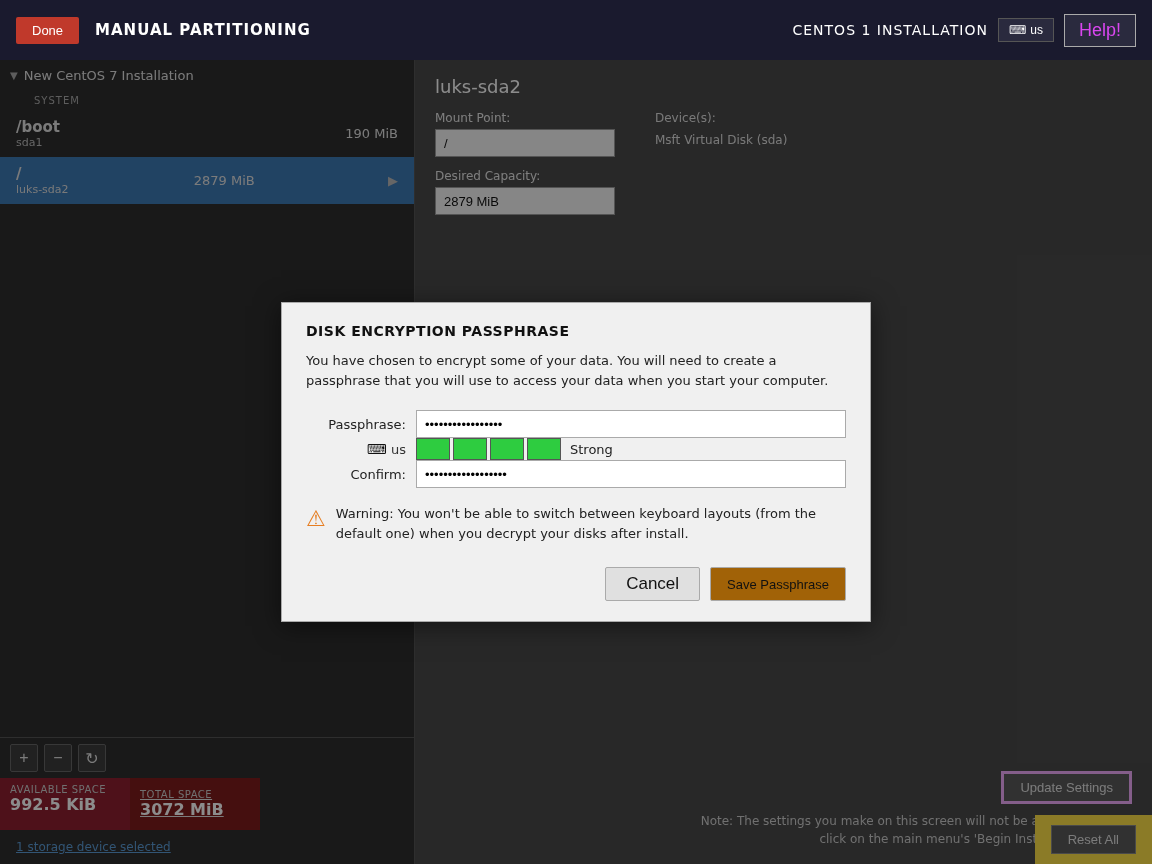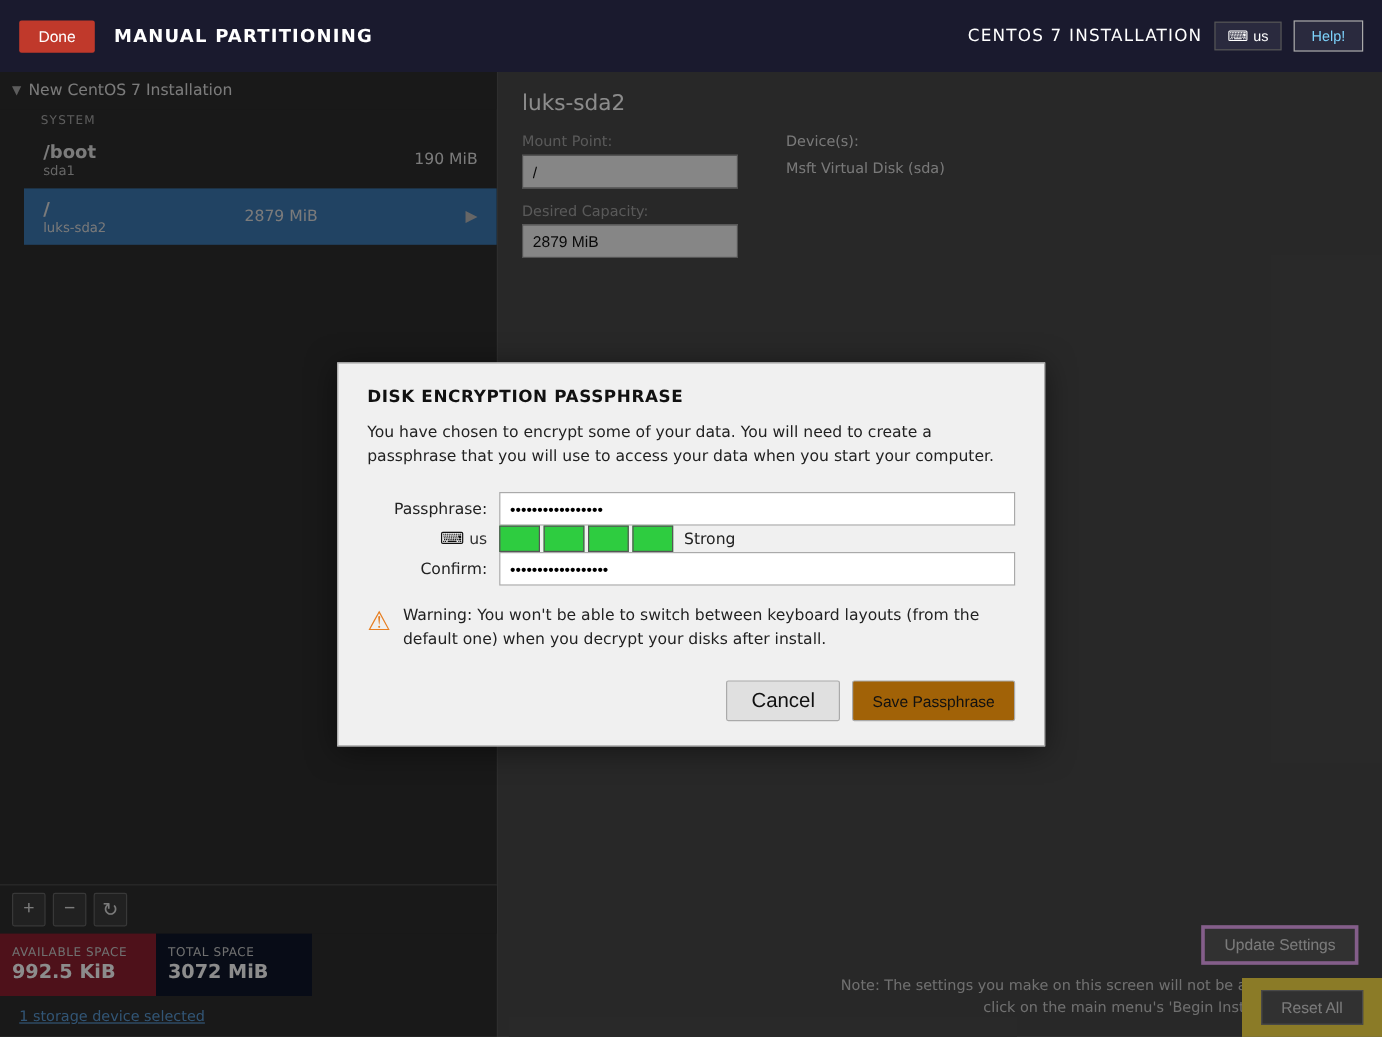--- a/index.html
+++ b/index.html
@@ -60,23 +60,23 @@
       padding: 4px 10px;
       font-size: 12px;
       cursor: pointer;
       display: flex;
       align-items: center;
       gap: 4px;
     }
     .help-btn {
       background: #2a2a3e;
       border: 1px solid #aaa;
-      color: #7dd3fc;
+      color: #d946ef;
       padding: 5px 14px;
-      font-size: 12px;
+      font-size: 18px;
       cursor: pointer;
     }
 
     
     .main-content {
       display: flex;
       height: calc(864px - 60px - 0px);
     }
 
     
@@ -117,21 +117,20 @@
     }
 
     
     .partition-item {
       display: flex;
       align-items: center;
       justify-content: space-between;
       padding: 8px 16px;
       cursor: pointer;
       color: #e0e0e0;
-      margin-left: 20px;
     }
     .partition-item.selected {
       background: #3d7ab5;
     }
     .partition-left {
       display: flex;
       flex-direction: column;
     }
     .partition-name {
       font-size: 15px;
@@ -181,29 +180,29 @@
     .space-indicators {
       display: flex;
       height: 52px;
     }
     .space-available {
       background: #8e2030;
       flex: 0 0 130px;
       padding: 6px 10px;
       display: flex;
       flex-direction: column;
-      justify-content: center;
     }
     .space-total {
-      background: #0f172a;
+      background: #7f1d1d;
       flex: 0 0 130px;
       padding: 6px 10px;
       display: flex;
       flex-direction: column;
       justify-content: center;
+      text-decoration: underline;
     }
     .space-label {
       font-size: 10px;
       color: #ccc;
       letter-spacing: 0.5px;
     }
     .space-value {
       font-size: 16px;
       font-weight: bold;
       color: #fff;
@@ -236,21 +235,21 @@
       gap: 40px;
       margin-bottom: 12px;
     }
     .form-group {
       display: flex;
       flex-direction: column;
       gap: 4px;
     }
     .form-label {
       font-size: 12px;
-      color: #a3a3a3;
+      color: #e5e5e5;
     }
     .form-input {
       background: #f5f5f5;
       border: 1px solid #999;
       color: #111;
       padding: 4px 8px;
       font-size: 13px;
       width: 180px;
       height: 28px;
     }
@@ -427,21 +426,21 @@
   </style>
 </head>
 <body>
 
 <div class="top-bar">
   <div class="top-bar-left">
     <button class="done-btn">Done</button>
     <span class="app-title">MANUAL PARTITIONING</span>
   </div>
   <div class="top-bar-right">
-    <span class="install-title">CENTOS 7 INSTALLATION</span>
+    <span class="install-title">CENTOS 1 INSTALLATION</span>
     <button class="keyboard-btn">
       <span>⌨</span>
       <span>us</span>
     </button>
     <button class="help-btn">Help!</button>
   </div>
 </div>
 
 <div class="main-content">
 

